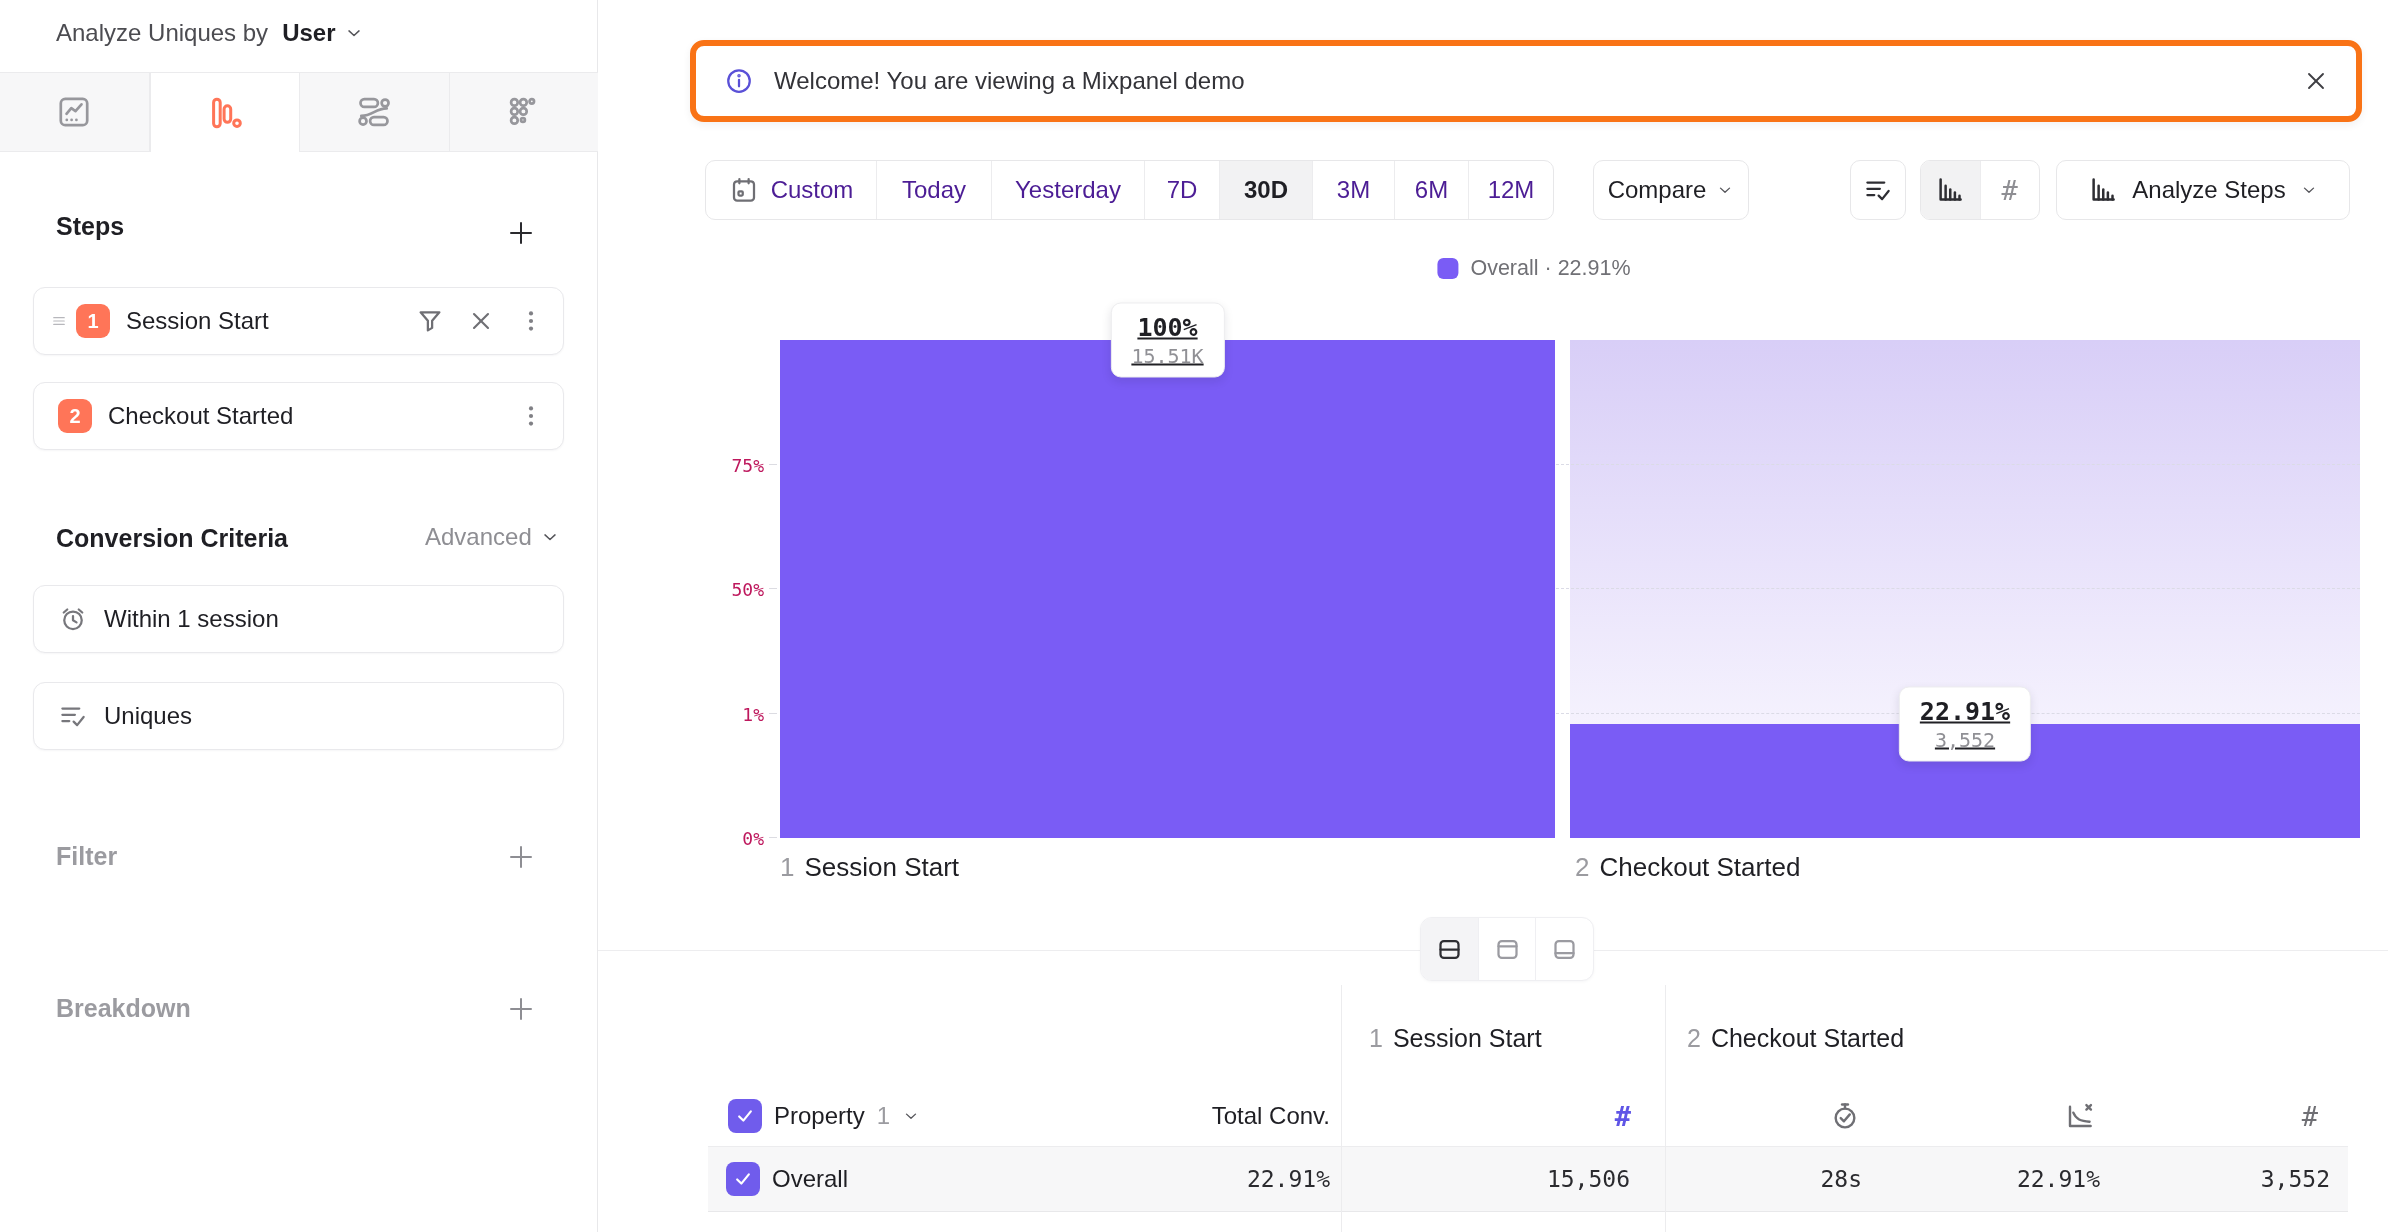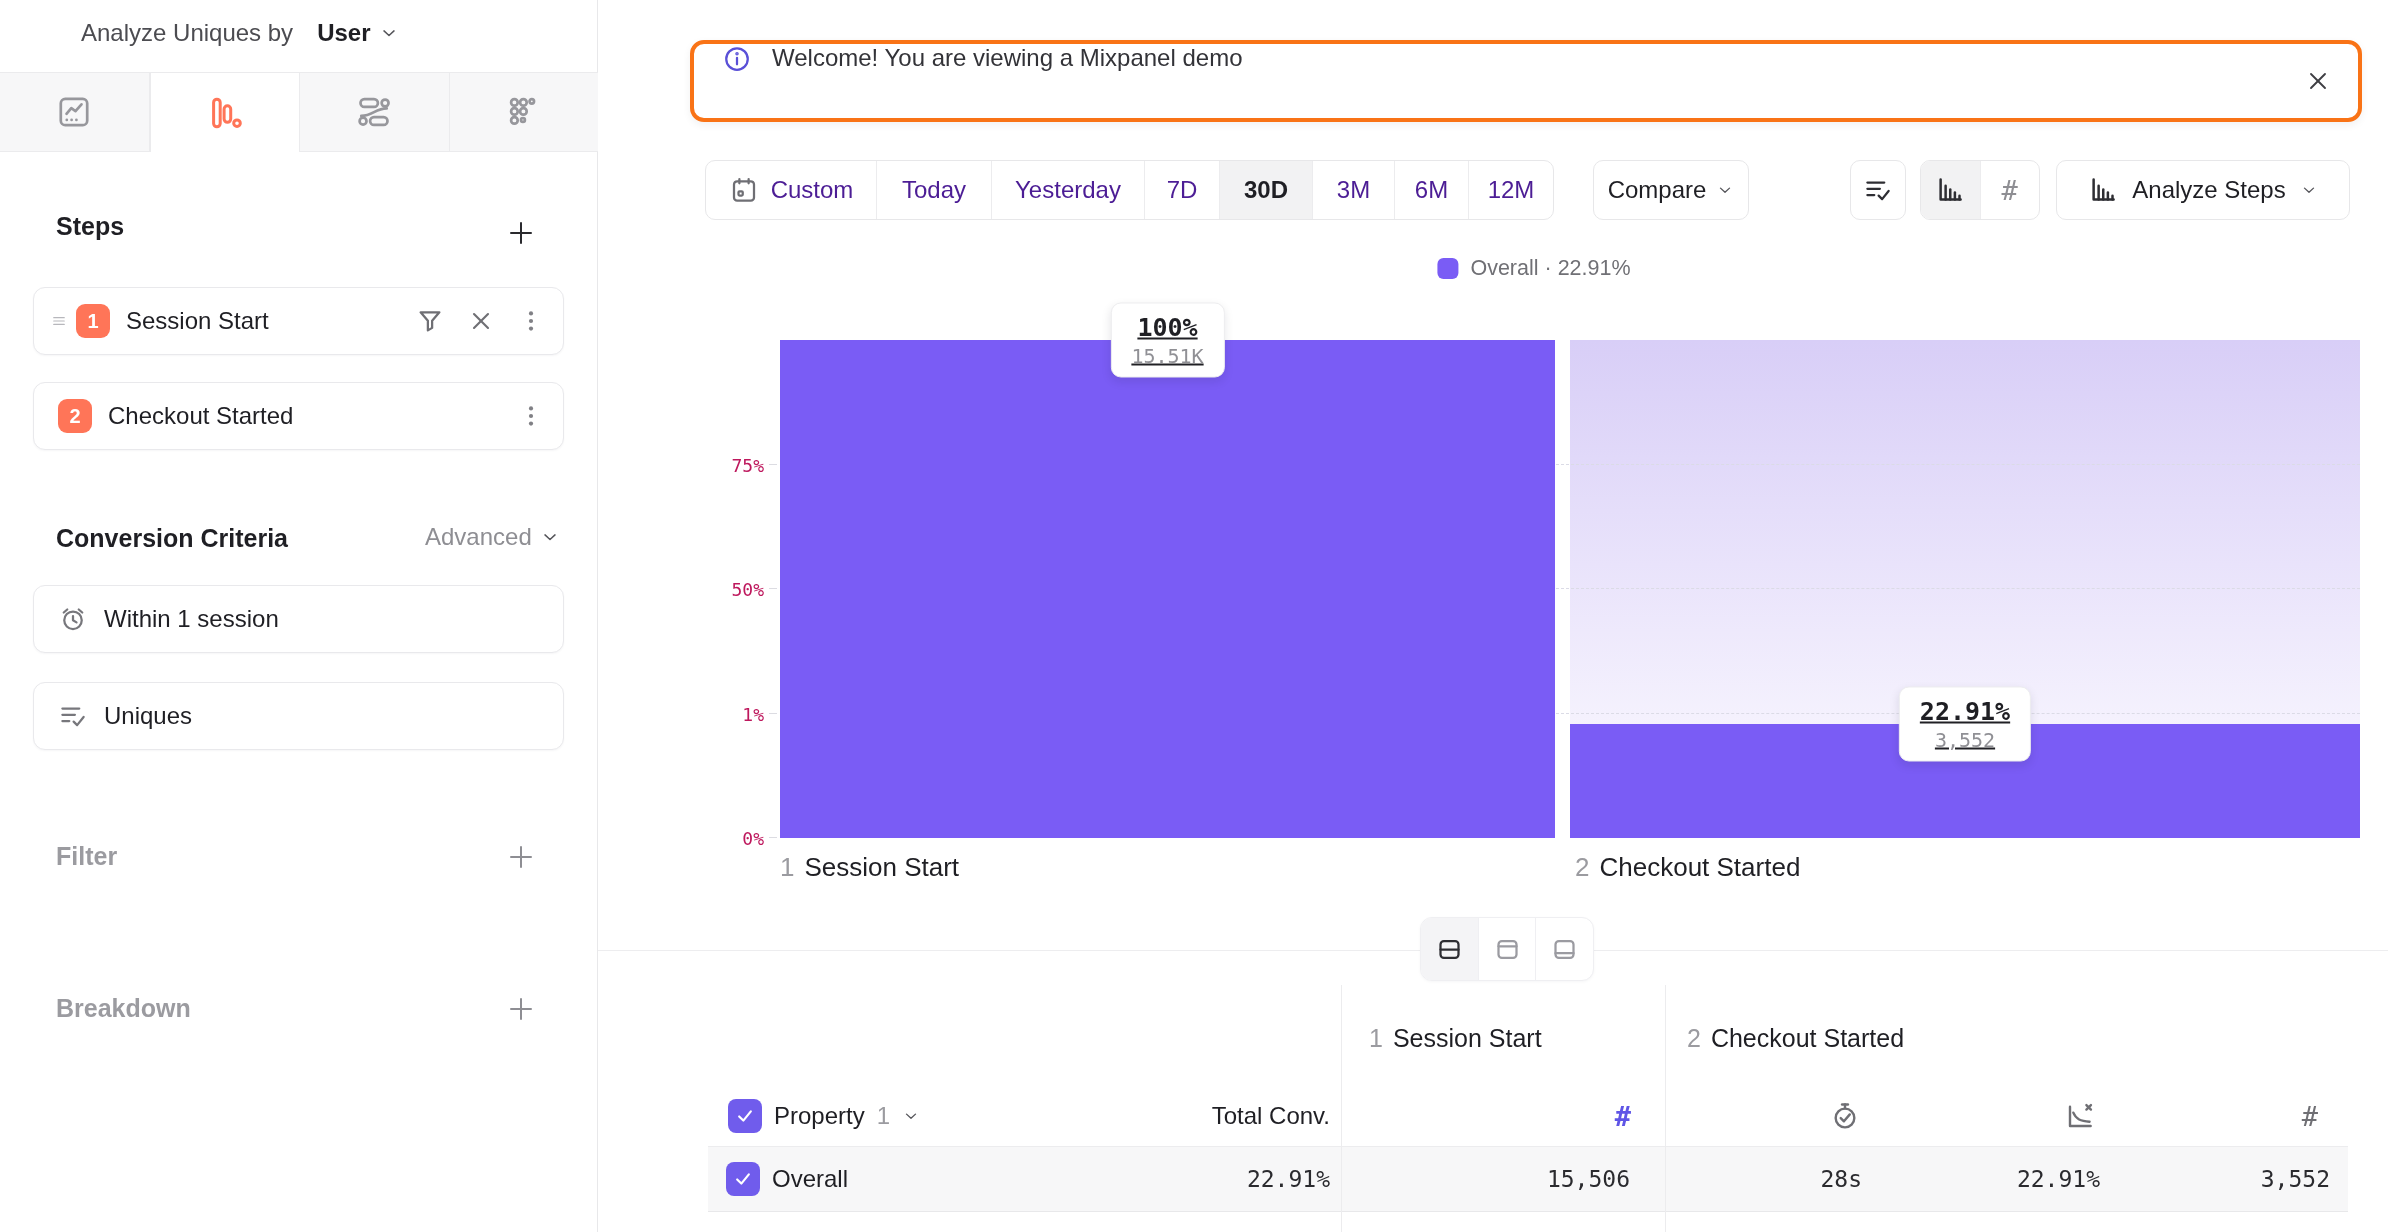--- a/index.html
+++ b/index.html
@@ -7,21 +7,21 @@
   .canvas {
     position:relative; width:2388px; height:1232px; overflow:hidden;
     font-family:"Liberation Sans", sans-serif; color:#202025; background:#fff;
   }
   .mono { font-family:"DejaVu Sans Mono", monospace; }
   svg { display:block; }
   .ico { stroke:currentColor; fill:none; stroke-width:1.8; stroke-linecap:round; stroke-linejoin:round; }
 
   
   .sidebar { position:absolute; left:0; top:0; width:598px; height:1232px; background:#fff; border-right:1px solid #E8E8EA; }
-  .analyze-row { position:absolute; left:56px; top:10px; height:46px; display:flex; align-items:center; gap:24px;margin-left:25px; }
+  .analyze-row { position:absolute; left:56px; top:10px; height:46px; display:flex; align-items:center; gap:14px; }
   .analyze-label { font-size:24px; color:#4C4C51; }
   .analyze-value { display:flex; align-items:center; gap:8px; background:none; border:none; cursor:pointer;
     font-family:inherit; font-size:24px; font-weight:700; color:#1F1F24; }
   .tabbar { position:absolute; left:0; top:72px; width:598px; height:80px; display:flex;
     background:#F7F7F8; border-top:1px solid #EBEBED; border-bottom:1px solid #EBEBED; }
   .tab { flex:1; display:flex; align-items:center; justify-content:center; color:#97979C; border-right:1px solid #EBEBED; cursor:pointer; }
   .tab:last-child { border-right:none; }
   .tab.active { background:#fff; color:#FF7558; margin-bottom:-1px; border-left:1px solid #EBEBED; }
   .side-h { position:absolute; left:56px; font-size:25px; font-weight:700; color:#1F1F24; }
   .side-h.dim { color:#9B9BA0; }
@@ -35,22 +35,22 @@
   .card-label { font-size:24px; color:#1F1F24; margin-left:16px; }
   .icon-btn { background:none; border:none; cursor:pointer; color:#6F6F74; display:flex; align-items:center; justify-content:center; padding:0; }
   .drag-handle { color:#B7B7BC; margin:0 8px 0 8px; }
   .advanced-btn { position:absolute; left:425px; top:0; display:flex; align-items:center; gap:8px; background:none; border:none;
     cursor:pointer; font-family:inherit; font-size:24px; color:#8E8E93; }
   .crit-ico { color:#77777C; margin-left:24px; flex:0 0 auto; }
 
   
   .main { position:absolute; left:598px; top:0; width:1790px; height:1232px; background:#fff; }
 
-  .banner { position:absolute; left:92px; top:40px; width:1672px; height:82px; background:#fff; border:4px solid #f97316;
-    border-radius:14px; box-shadow:0 3px 8px rgba(20,20,40,0.06); display:flex; }
+  .banner { position:absolute; left:92px; top:40px; width:1672px; height:82px; background:#fff; border:6px solid #f97316;
+    border-radius:14px; box-shadow:0 3px 8px rgba(20,20,40,0.06); display:flex; align-items:center; }
   .banner .info { color:#5A50D7; margin-left:28px; flex:0 0 auto; }
   .banner-text { font-size:24px; color:#333338; margin-left:20px; }
   .banner-close { margin-left:auto; margin-right:26px; color:#3F3F44; }
 
   .ctl { position:absolute; top:160px; height:60px; background:#fff; border:1px solid #E7E7E9; border-radius:10px; }
   .date-group { left:107px; width:849px; display:flex; overflow:hidden; }
   .seg { display:flex; align-items:center; justify-content:center; gap:12px; font-size:24px; color:#4c1d95;
     border-right:1px solid #ECECEE; cursor:pointer; }
   .seg:last-child { border-right:none; }
   .seg .cal { color:#6F6F74; }

